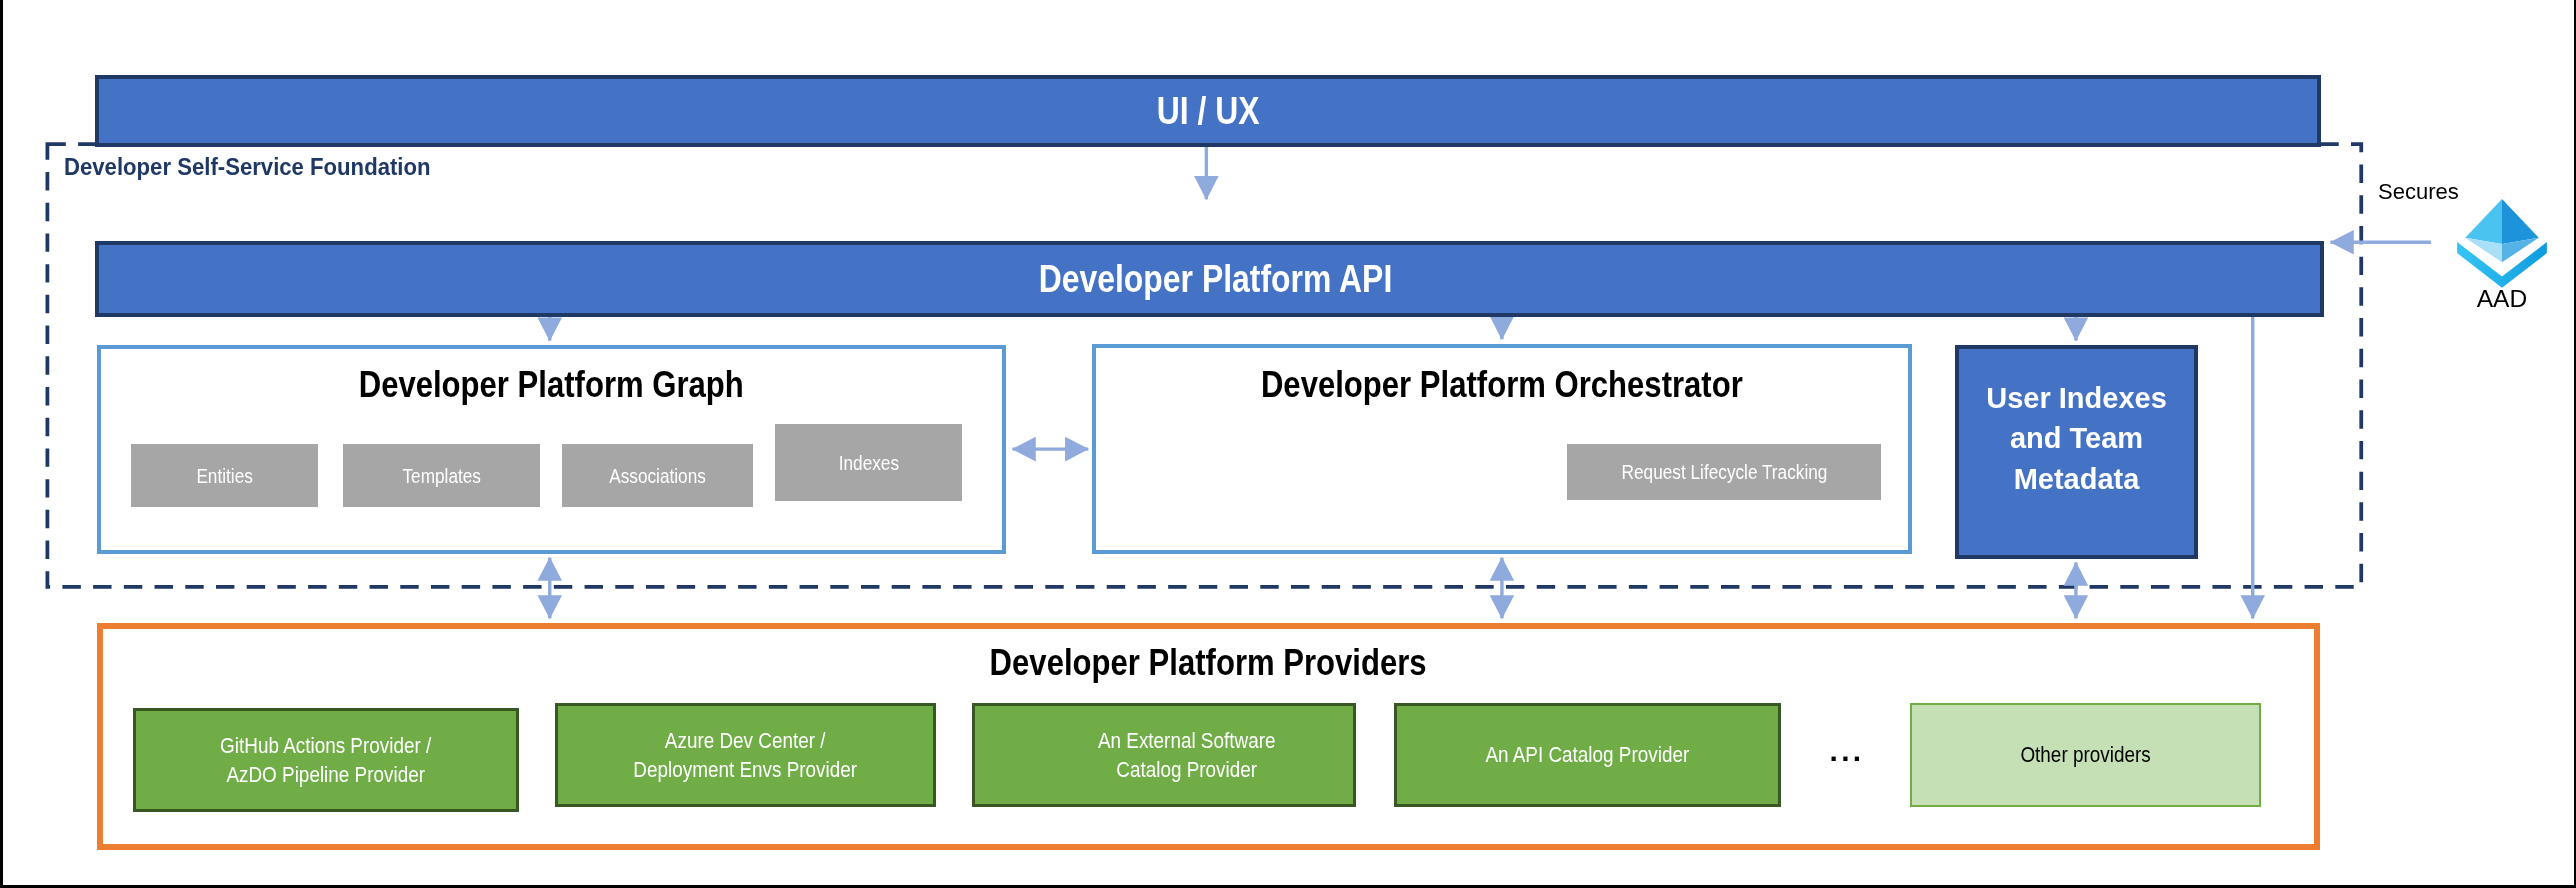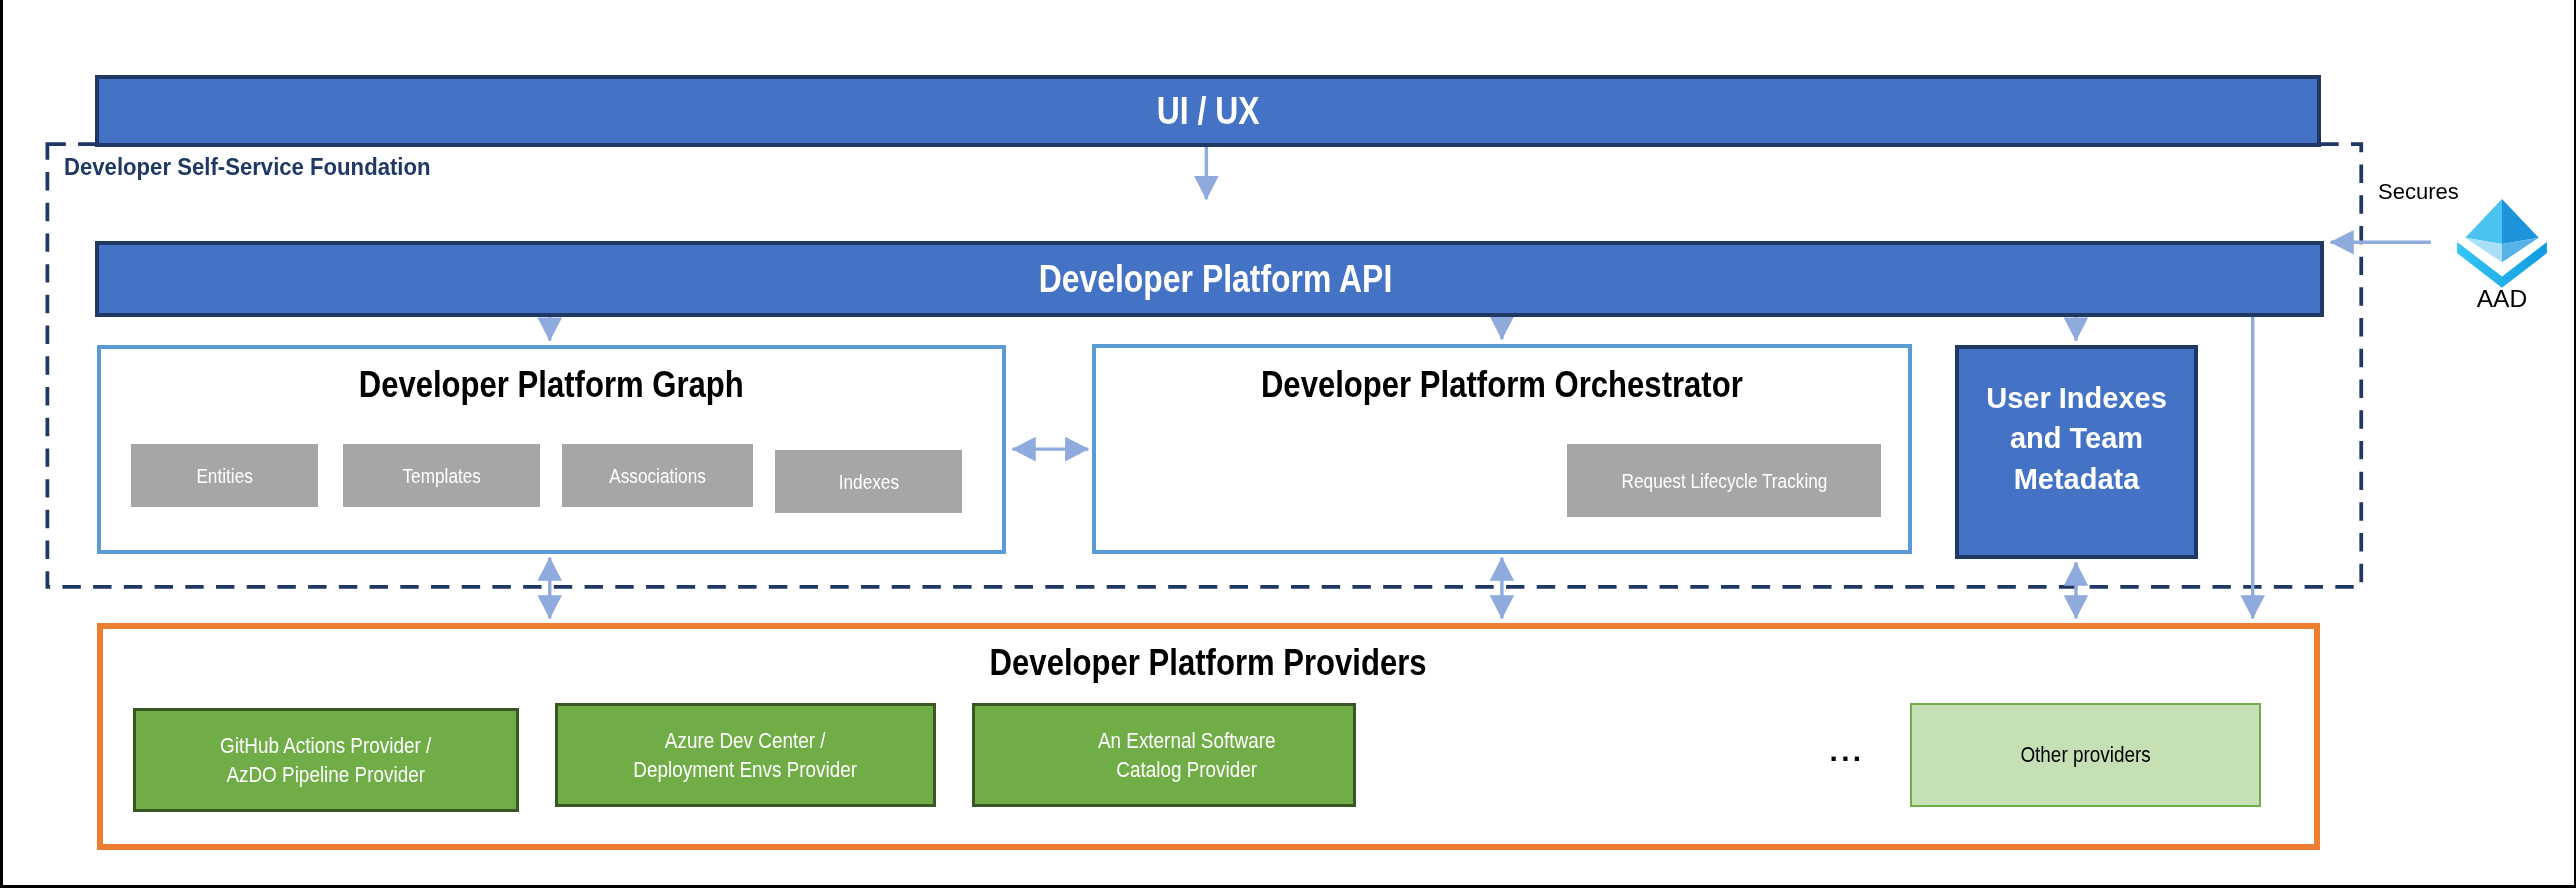--- a/index.html
+++ b/index.html
@@ -83,29 +83,29 @@
   </div>
   <div class="abs chip-gray flexc" style="left:128px;top:444px;width:187px;height:63px;">
     <span class="cond">Entities</span>
   </div>
   <div class="abs chip-gray flexc" style="left:340px;top:444px;width:197px;height:63px;">
     <span class="cond">Templates</span>
   </div>
   <div class="abs chip-gray flexc" style="left:559px;top:444px;width:191px;height:63px;">
     <span class="cond">Associations</span>
   </div>
-  <div class="abs chip-gray flexc" style="left:772px;top:450px;width:187px;height:63px;">
+  <div class="abs chip-gray flexc" style="left:772px;top:424px;width:187px;height:77px;">
     <span class="cond">Indexes</span>
   </div>
 
   <div class="abs panel" style="left:1089px;top:344px;width:820px;height:210px;"></div>
   <div class="abs flexc" style="left:1089px;top:364px;width:820px;height:41px;">
     <span class="panel-title cond">Developer Platform Orchestrator</span>
   </div>
-  <div class="abs chip-gray flexc" style="left:1564px;top:444px;width:314px;height:73px;">
+  <div class="abs chip-gray flexc" style="left:1564px;top:444px;width:314px;height:56px;">
     <span class="cond">Request Lifecycle Tracking</span>
   </div>
 
   <div class="abs user-profile flexc" style="left:1952px;top:345px;width:243px;height:214px;padding-bottom:27px;">
     <span class="preline">User Indexes
 and Team
 Metadata</span>
   </div>
 
   <div class="abs providers-box" style="left:94px;top:623px;width:2223px;height:227px;"></div>
@@ -116,20 +116,23 @@
     <span class="cond preline">GitHub Actions Provider /
 AzDO Pipeline Provider</span>
   </div>
   <div class="abs chip-green flexc" style="left:552px;top:703px;width:381px;height:104px;">
     <span class="cond preline">Azure Dev Center /
 Deployment Envs Provider</span>
   </div>
   <div class="abs chip-green flexc" style="left:969px;top:703px;width:384px;height:104px;padding-left:46px;">
     <span class="cond preline">An External Software
 Catalog Provider</span>
+  </div>
+  <div class="abs chip-green flexc" style="left:1391px;top:703px;width:387px;height:104px;">
+    <span class="cond preline">An API Catalog Provider</span>
   </div>
   <div class="abs flexc dots" style="left:1793px;top:703px;width:102px;height:96px;">...</div>
   <div class="abs chip-light flexc" style="left:1907px;top:703px;width:351px;height:104px;text-align:center;">
     <span class="cond">Other providers</span>
   </div>
 
   <div class="abs plain-label" style="left:2375px;top:179px;">Secures</div>
   <svg class="abs" style="left:2448px;top:199px;" width="102" height="96" viewBox="0 0 100 94">
     <defs>
       <linearGradient id="chev" x1="0" y1="0" x2="1" y2="0">

